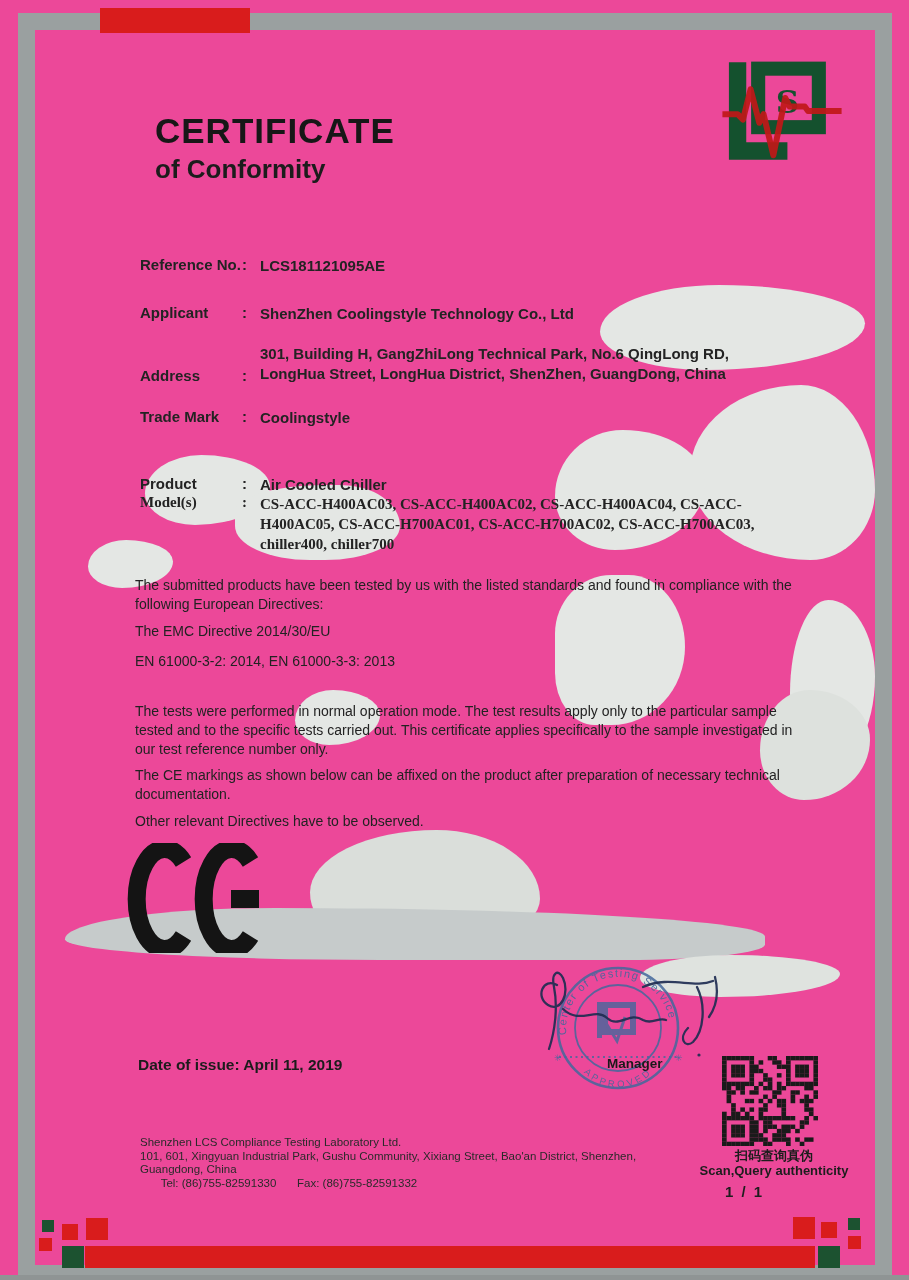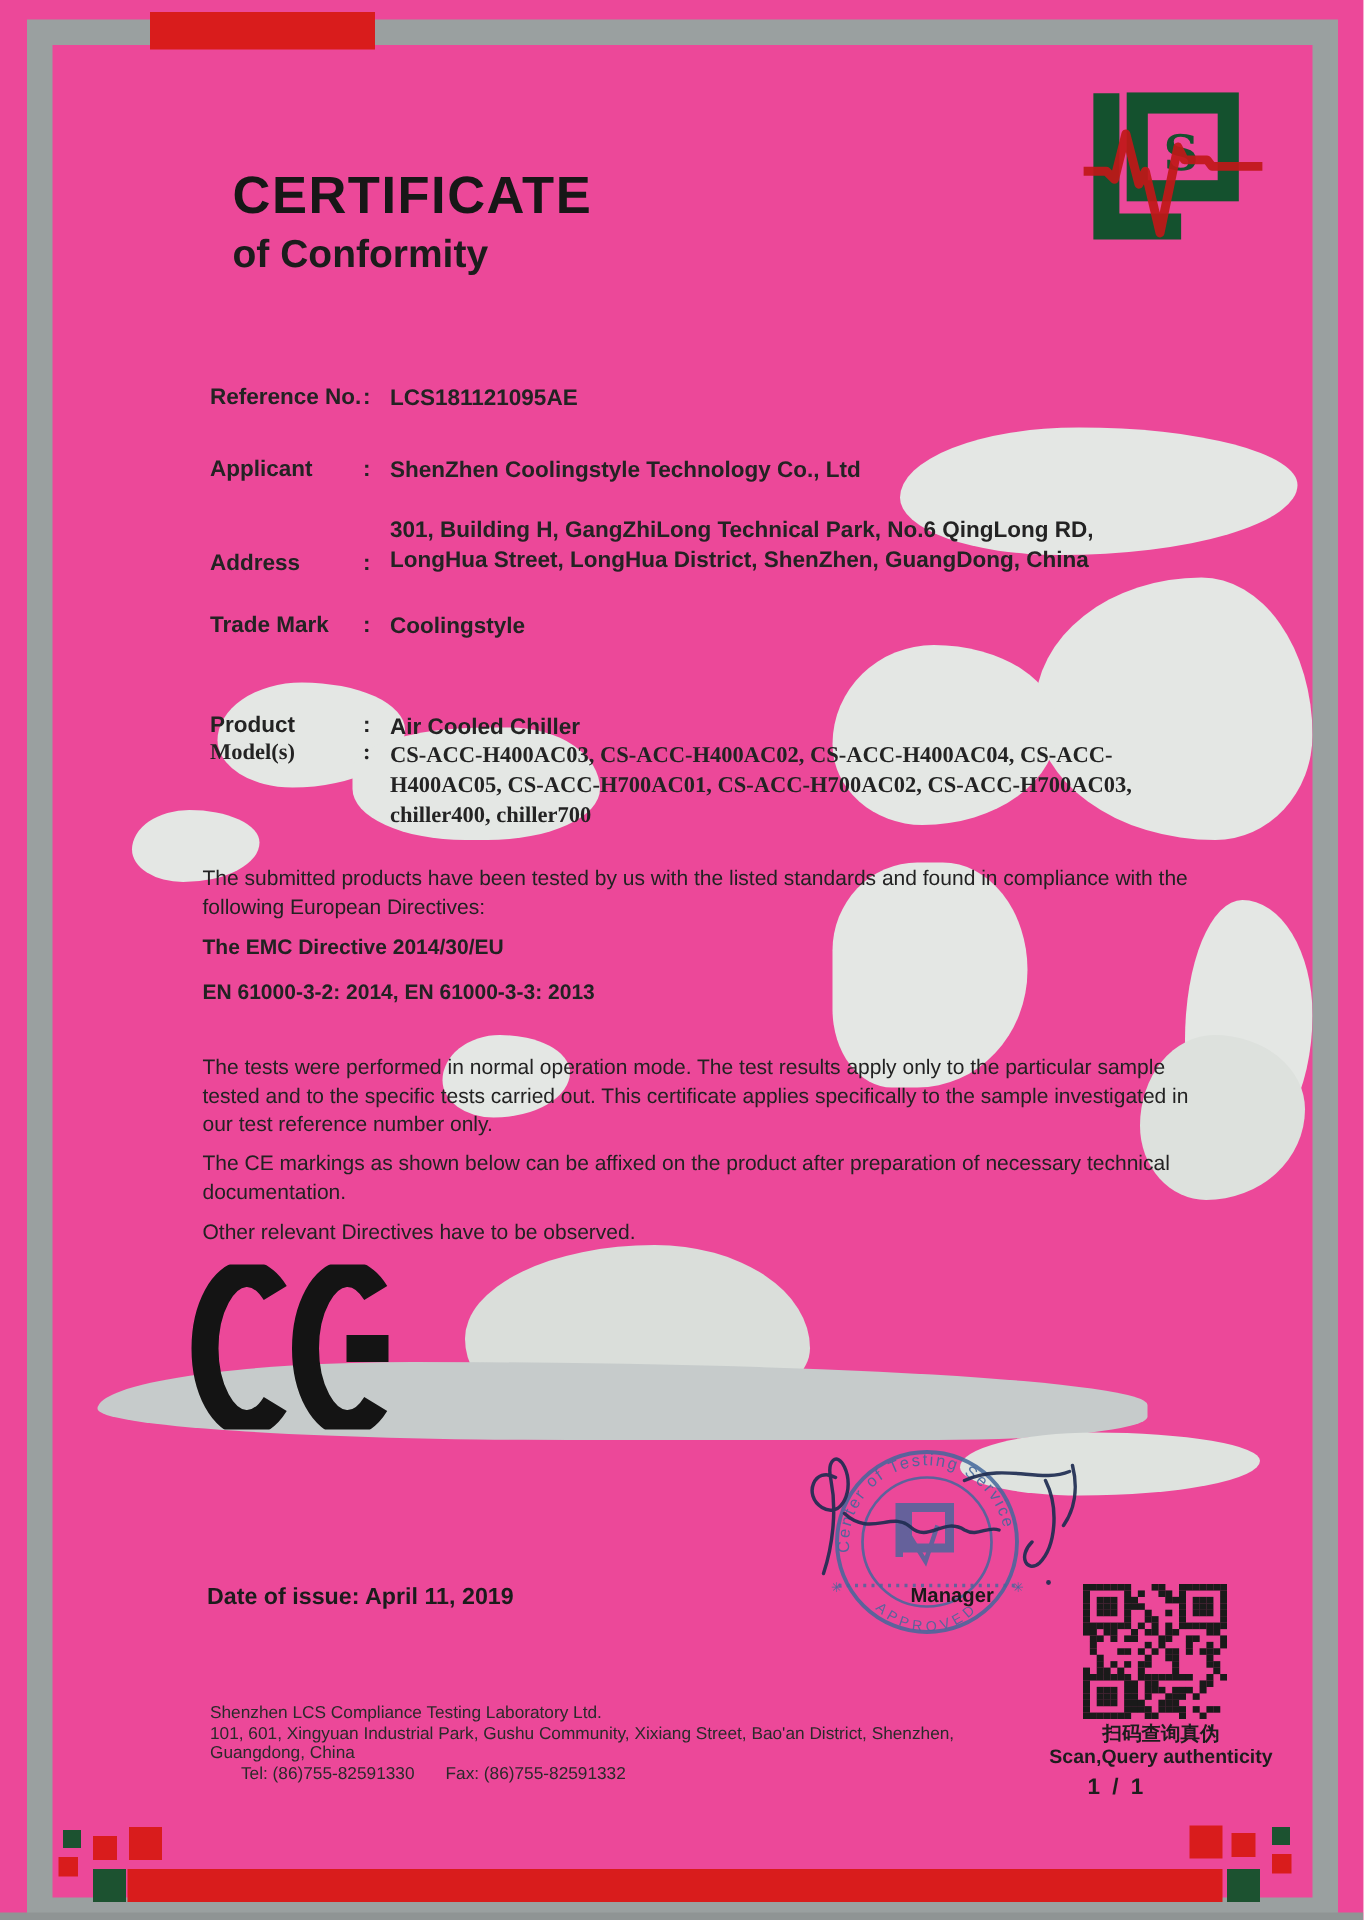--- a/index.html
+++ b/index.html
@@ -23,21 +23,21 @@
   .title-sub{font-size:26px;font-weight:bold;color:#1c1c1c;margin-top:3px;}
   
   .logo{position:absolute;left:722px;top:60px;width:120px;height:104px;z-index:3;}
   
   .field-row{position:absolute;left:140px;display:flex;z-index:3;font-size:15px;font-weight:bold;color:#232323;}
   .field-label{width:102px;flex:none;}
   .field-colon{width:18px;flex:none;text-align:left;}
   .field-value{width:520px;line-height:20px;}
   
   .para{position:absolute;left:135px;width:660px;font-size:14px;line-height:19px;color:#222;z-index:3;}
-  .para.bold{font-weight:bold;}
+  .para.bold{font-weight:normal;}
   .std{line-height:17.5px;}
   
   .ce{position:absolute;left:126px;top:843px;z-index:3;}
   
   .date-line{position:absolute;left:138px;top:1040px;font-size:15.5px;font-weight:bold;color:#1c1c1c;z-index:3;margin-top:16px;}
   
   .stamp{position:absolute;left:525px;top:945px;width:210px;height:150px;z-index:3;}
   .manager{position:absolute;left:607px;top:1056px;font-size:13.5px;font-weight:bold;color:#1a1a1a;z-index:4;}
   
   .qr{position:absolute;left:722px;top:1056px;width:96px;height:90px;z-index:3;}

